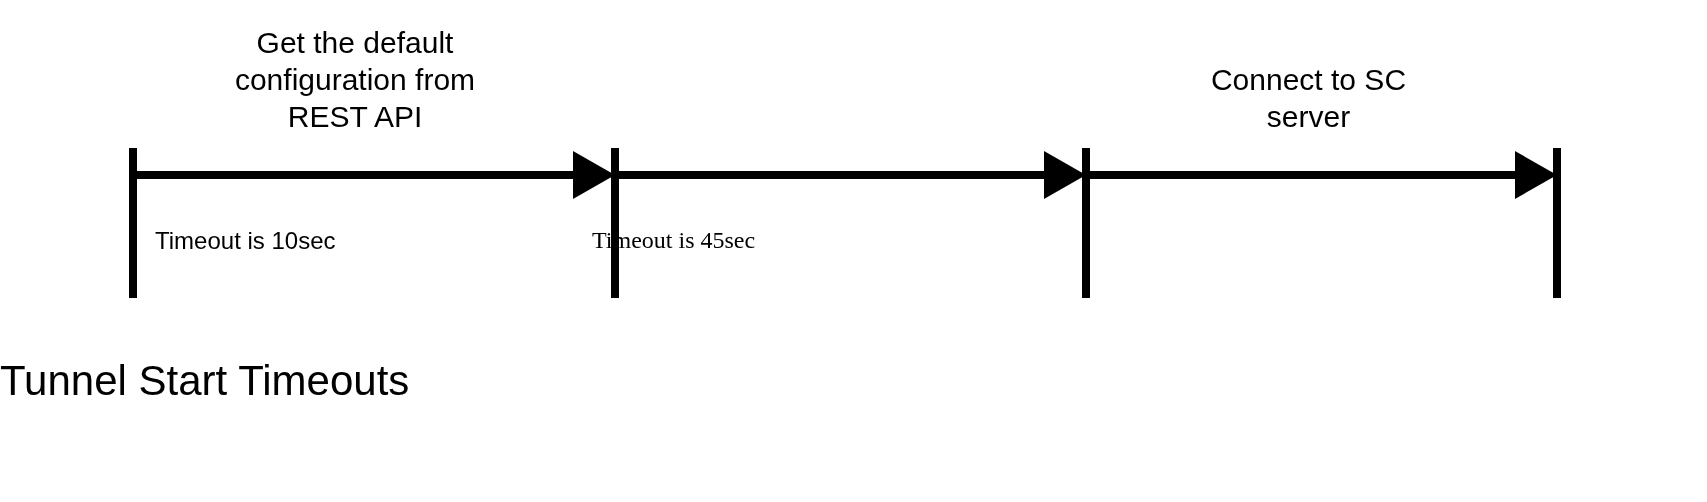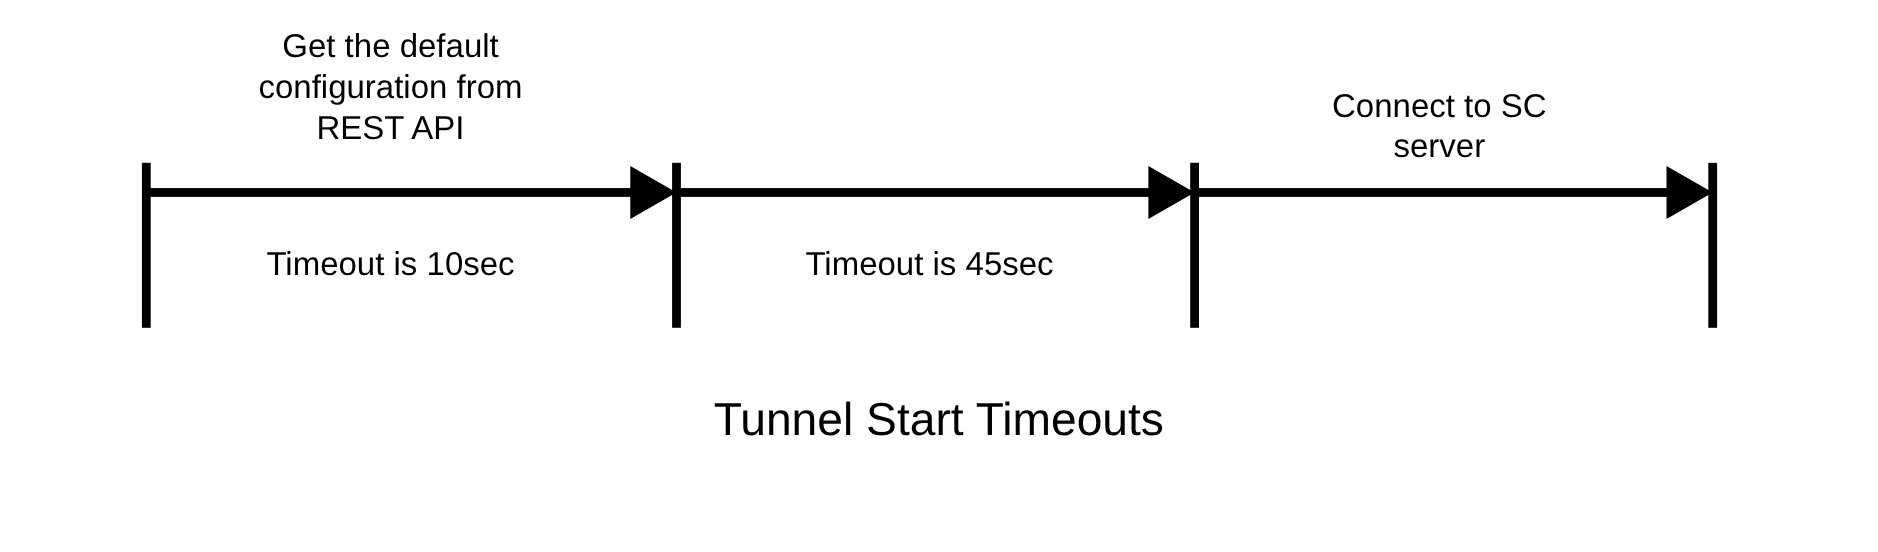--- a/index.html
+++ b/index.html
@@ -49,32 +49,31 @@
     position: absolute;
     text-align: center;
     font-size: 30px;
     line-height: 37px;
     color: #000000;
     white-space: pre-line;
     bottom: auto;
   }
   .seg-timeout {
     position: absolute;
-    text-align: center;
-    font-size: 30px;
+    font-size: 24px;
     line-height: 37px;
     top: 222px;
     color: #000000;
   }
   .diagram-title {
     position: absolute;
     left: 0;
     right: 0;
     top: 355px;
-    text-align: center;
+    text-align: left;
     font-size: 42px;
     line-height: 52px;
     color: #000000;
   }
 </style>
 </head>
 <body>
 
 <div id="canvas">
 
@@ -82,25 +81,25 @@
   <div class="seg-line" style="left:133px; width:444px;"></div>
   <div class="arrowhead" style="left:573px;"></div>
   <div class="seg-title" style="left:155px; width:400px; top:24px;">Get the default
 configuration from
 REST API</div>
   <div class="seg-timeout" style="left:155px; width:400px;">Timeout is 10sec</div>
 
   <div class="divider" style="left:611px;"></div>
   <div class="seg-line" style="left:615px; width:433px;"></div>
   <div class="arrowhead" style="left:1044px;"></div>
-  <div class="seg-timeout" style="left:625px; width:440px;">Timeout is 45sec</div>
+  <div class="seg-timeout" style="left:592px; width:440px;font-family:Liberation Serif, serif;">Timeout is 45sec</div>
 
   <div class="divider" style="left:1082px;"></div>
   <div class="seg-line" style="left:1086px; width:433px;"></div>
   <div class="arrowhead" style="left:1515px;"></div>
-  <div class="seg-title" style="left:1096px; width:425px; top:78px;">Connect to SC
+  <div class="seg-title" style="left:1096px; width:425px; top:61px;">Connect to SC
 server</div>
 
   <div class="divider" style="left:1553px;"></div>
 
   <div class="diagram-title">Tunnel Start Timeouts</div>
 
 </div>
 
 </body></html>

